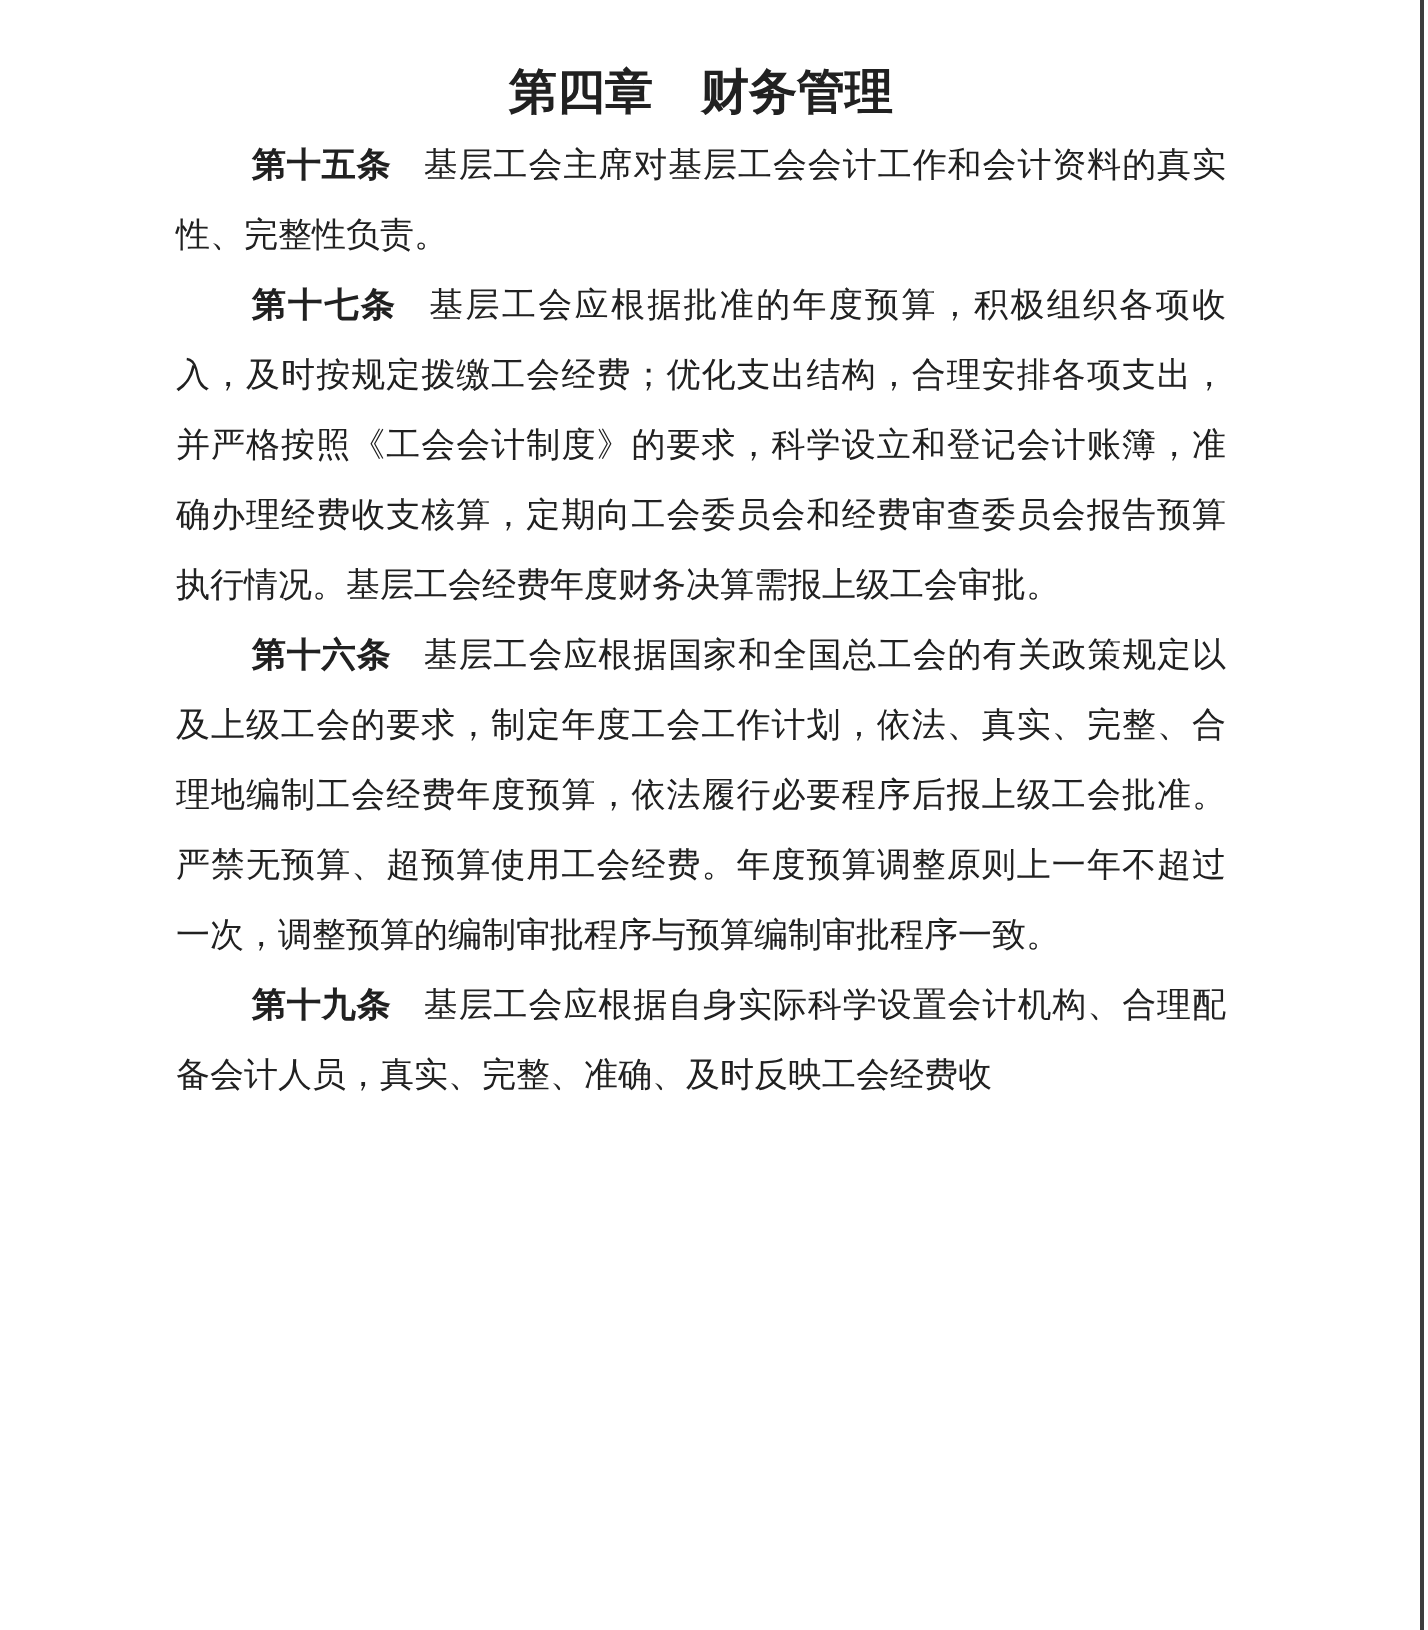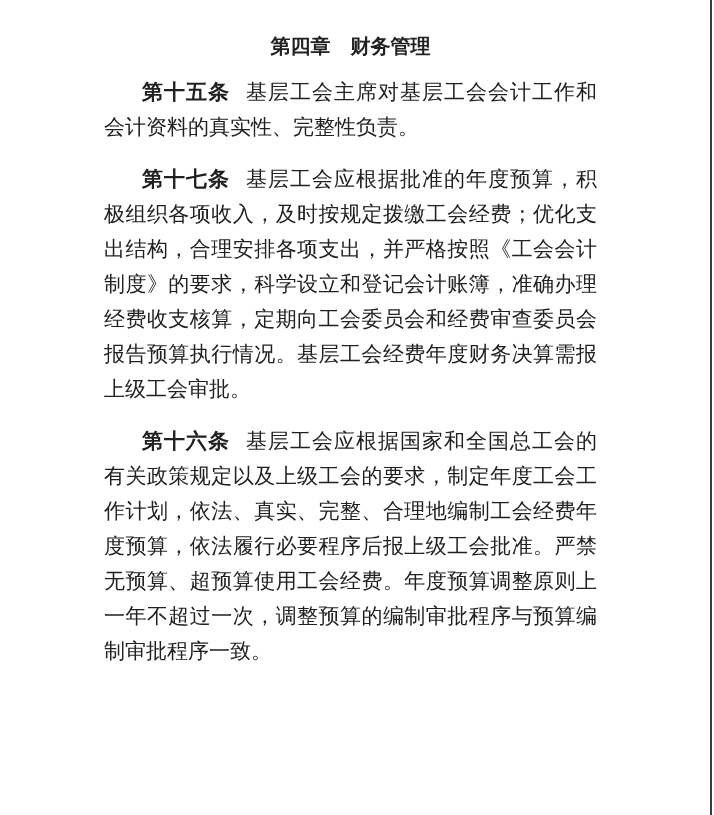--- a/index.html
+++ b/index.html
@@ -25,29 +25,29 @@
     background: #3d3d3d;
   }
   .doc {
     position: absolute;
     left: 88px;
     top: 0;
     width: 525px;
   }
   .chapter-title {
     margin: 34px 0 8px 0;
-    font-size: 20px;
+    font-size: 24px;
     line-height: 24px;
     font-weight: bold;
     text-align: center;
     white-space: pre;
   }
   p.article {
-    margin: 16px;
-    font-size: 21px;
+    margin: 0;
+    font-size: 17px;
     line-height: 35px;
     text-align: justify;
     text-indent: 38px;
     letter-spacing: 0;
   }
   p.article .art-num {
     font-weight: bold;
     margin-right: 16px;
   }
 </style>
@@ -66,18 +66,21 @@
 
     <p class="article">
       <span class="art-num">第十七条</span><span>基层工会应根据批准的年度预算，积极组织各项收入，及时按规定拨缴工会经费；优化支出结构，合理安排各项支出，并严格按照《工会会计制度》的要求，科学设立和登记会计账簿，准确办理经费收支核算，定期向工会委员会和经费审查委员会报告预算执行情况。基层工会经费年度财务决算需报上级工会审批。</span>
     </p>
 
     <p class="article">
       <span class="art-num">第十六条</span><span>基层工会应根据国家和全国总工会的有关政策规定以及上级工会的要求，制定年度工会工作计划，依法、真实、完整、合理地编制工会经费年度预算，依法履行必要程序后报上级工会批准。严禁无预算、超预算使用工会经费。年度预算调整原则上一年不超过一次，调整预算的编制审批程序与预算编制审批程序一致。</span>
     </p>
 
 
+    <p class="article">
+      <span class="art-num">第十九条</span><span>基层工会应根据自身实际科学设置会计机构、合理配备会计人员，真实、完整、准确、及时反映工会经费收</span>
+    </p>
 
   </div>
 
   <div class="page-edge-line"></div>
 
 </div>
 
 </body></html>

